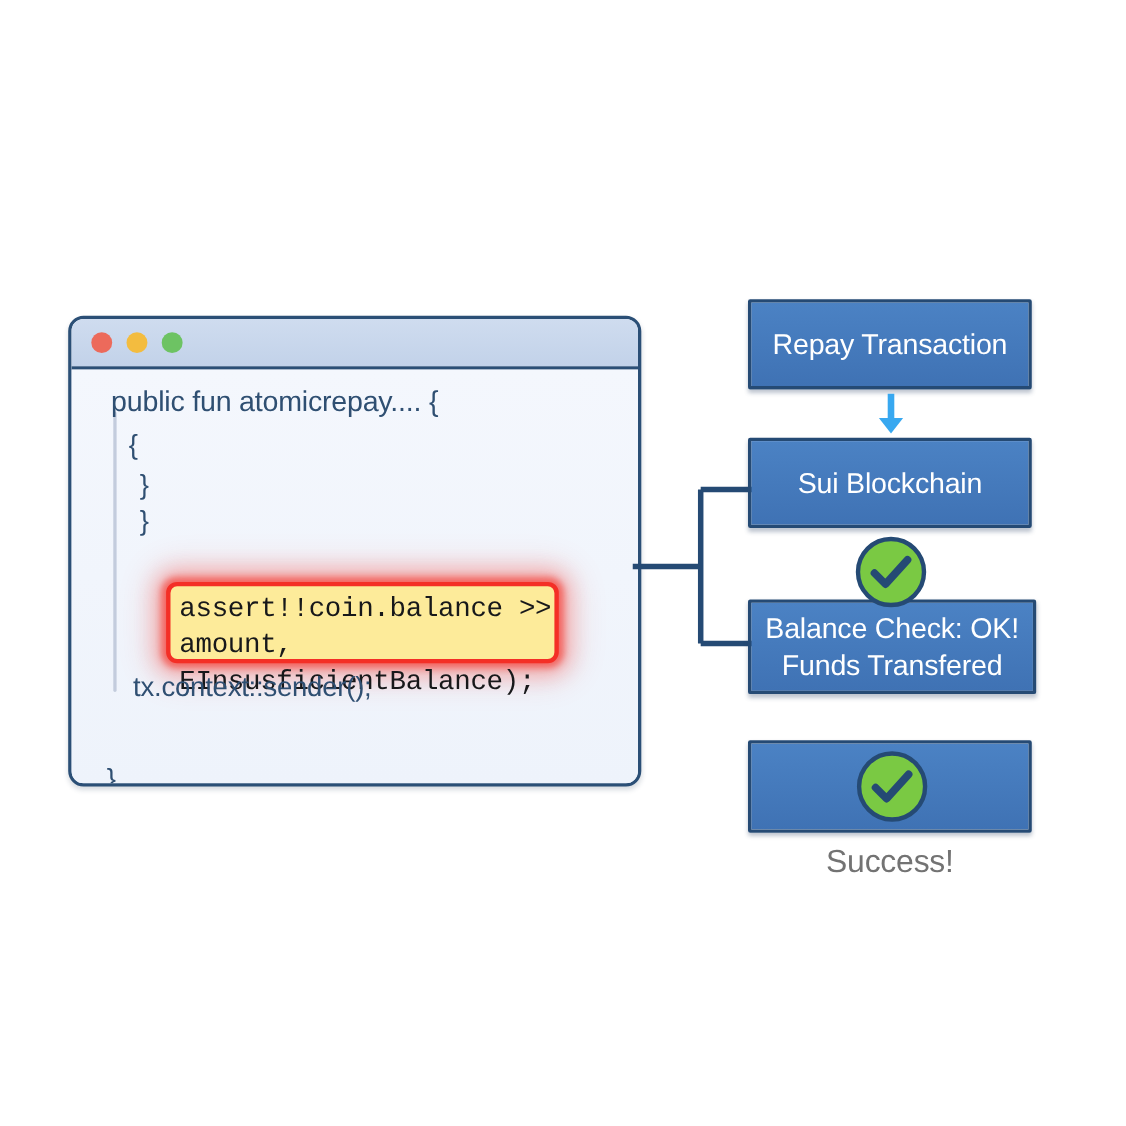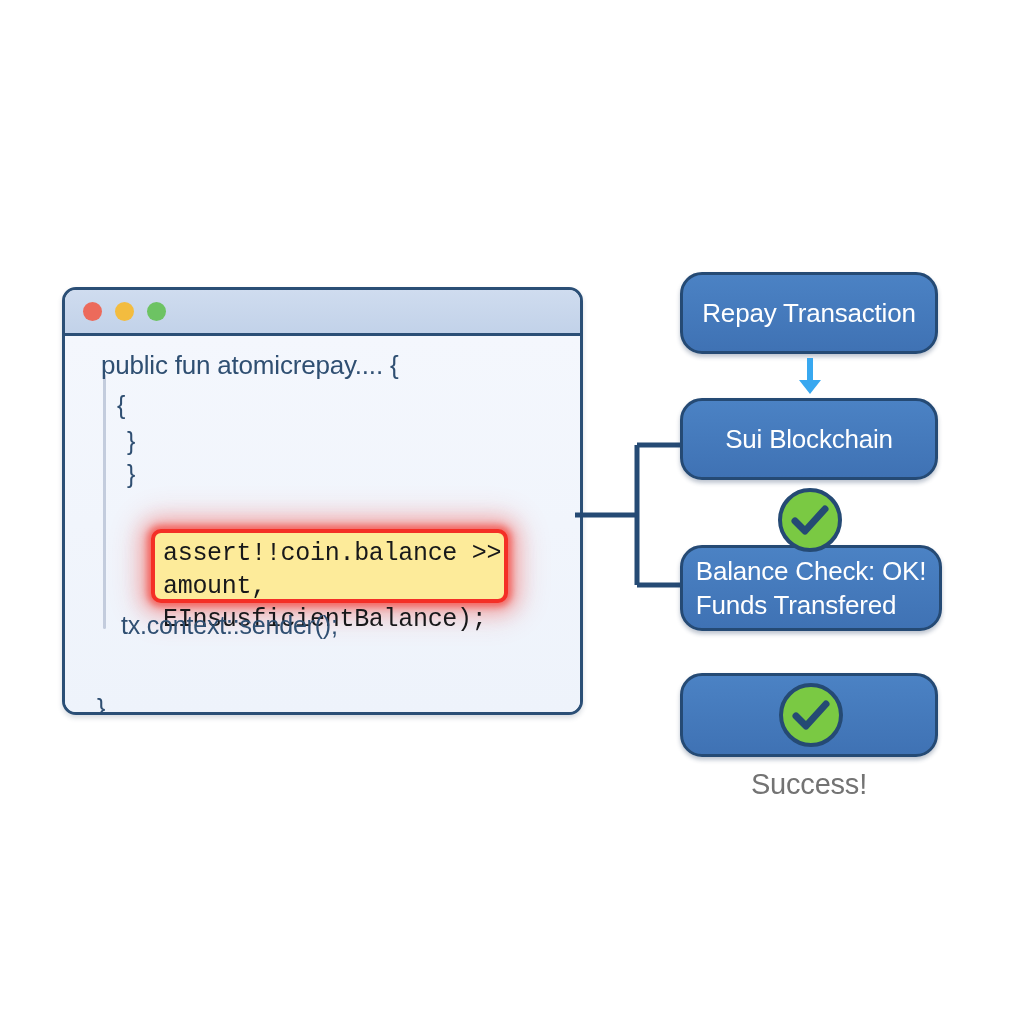--- a/index.html
+++ b/index.html
@@ -134,26 +134,27 @@
     width: 120px;
     height: 230px;
     pointer-events: none;
   }
 
   
   .flow-box {
     position: absolute;
     background: linear-gradient(180deg, #4b82c4 0%, #3f72b4 100%);
     border: 3px solid #254a74;
-    border-radius: 22px;
+    border-radius: 2px;
     box-sizing: border-box;
     box-shadow: 0 3px 4px rgba(35,60,95,0.30);
     display: flex;
     align-items: center;
     justify-content: center;
+    text-align: center;
   }
   .flow-label {
     color: #ffffff;
     font-family: "Liberation Sans", sans-serif;
     font-size: 26px;
     line-height: 34px;
     white-space: pre-line;
     letter-spacing: -0.2px;
   }
 

